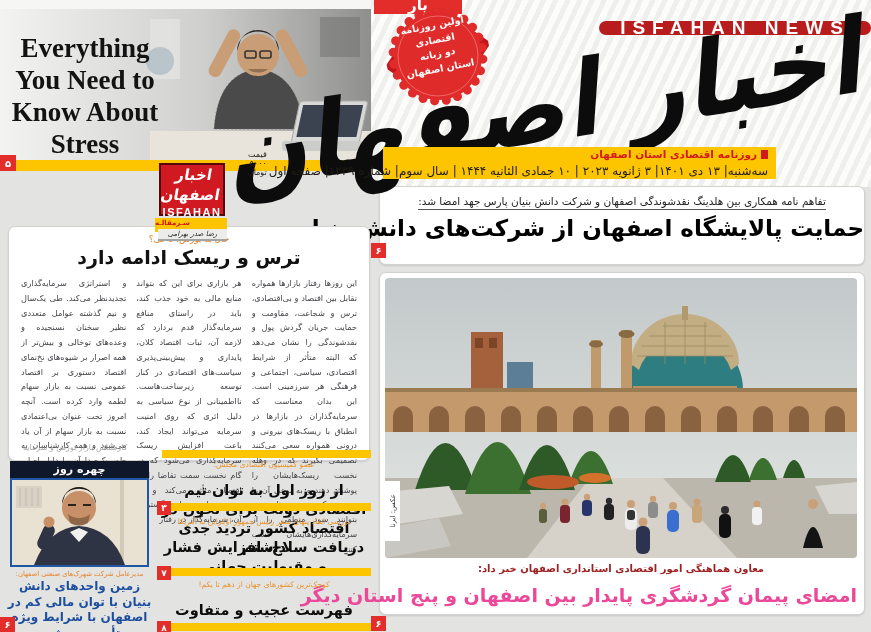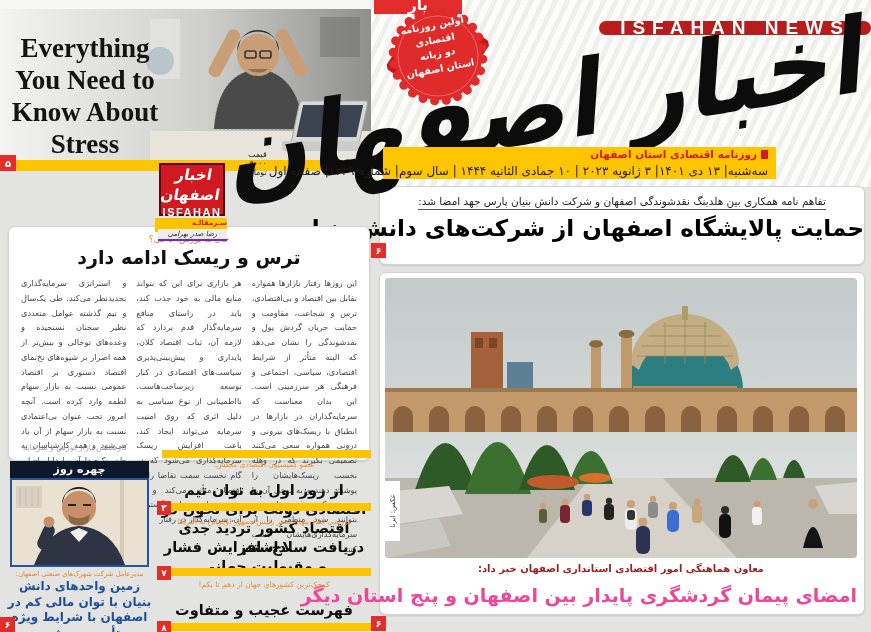--- a/index.html
+++ b/index.html
@@ -64,24 +64,24 @@
   
   .logo-box{position:absolute;left:159px;top:163px;width:66px;height:53px;background:#d01920;
             border:2px solid #55090c;box-sizing:border-box;z-index:5;text-align:center;color:#fff;}
   .logo-callig{font-size:15px;font-weight:700;direction:rtl;transform:skewX(-10deg);
                line-height:1.3;margin-top:1px;}
   .logo-en1{font-family:"Liberation Sans",sans-serif;font-size:11px;font-weight:700;
             letter-spacing:1.5px;margin-top:1px;}
   .logo-en2{font-family:"Liberation Sans",sans-serif;font-size:11px;font-weight:700;
             letter-spacing:5px;}
   .logo-strip1{position:absolute;left:155px;top:218px;width:72px;height:14px;background:#fdc500;
-               color:#d11a1d;font-size:7px;font-weight:700;text-align:right;line-height:10px;z-index:5;}
+               color:#d11a1d;font-size:7px;font-weight:700;text-align:left;line-height:10px;z-index:5;}
   .logo-strip2{position:absolute;left:158px;top:229px;width:69px;height:10px;background:#ececea;
                color:#222;font-size:7px;font-style:italic;text-align:center;line-height:10px;z-index:5;
-               border-bottom:2px solid #6d28d9;}
+               border-bottom:2px solid #a3a3a3;}
   
   .edit-card{left:8px;top:226px;width:360px;height:233px;}
   .edit-kicker{text-align:center;color:#e8832a;font-size:9px;margin-top:7px;}
   .edit-headline{text-align:center;color:#111;font-size:19px;font-weight:900;margin-top:2px;}
   .edit-cols{display:flex;flex-direction:row-reverse;gap:10px;padding:8px 12px 0 12px;}
   .edit-col{flex:1;font-size:8.2px;line-height:1.8;text-align:justify;color:#45454a;direction:rtl;}
   .edit-sign{position:absolute;left:14px;bottom:8px;font-size:8px;color:#a9a9a9;}
   
   .teaser{position:absolute;left:157px;width:214px;text-align:center;direction:rtl;}
   .t-kicker{font-size:7.6px;color:#e8932a;}

